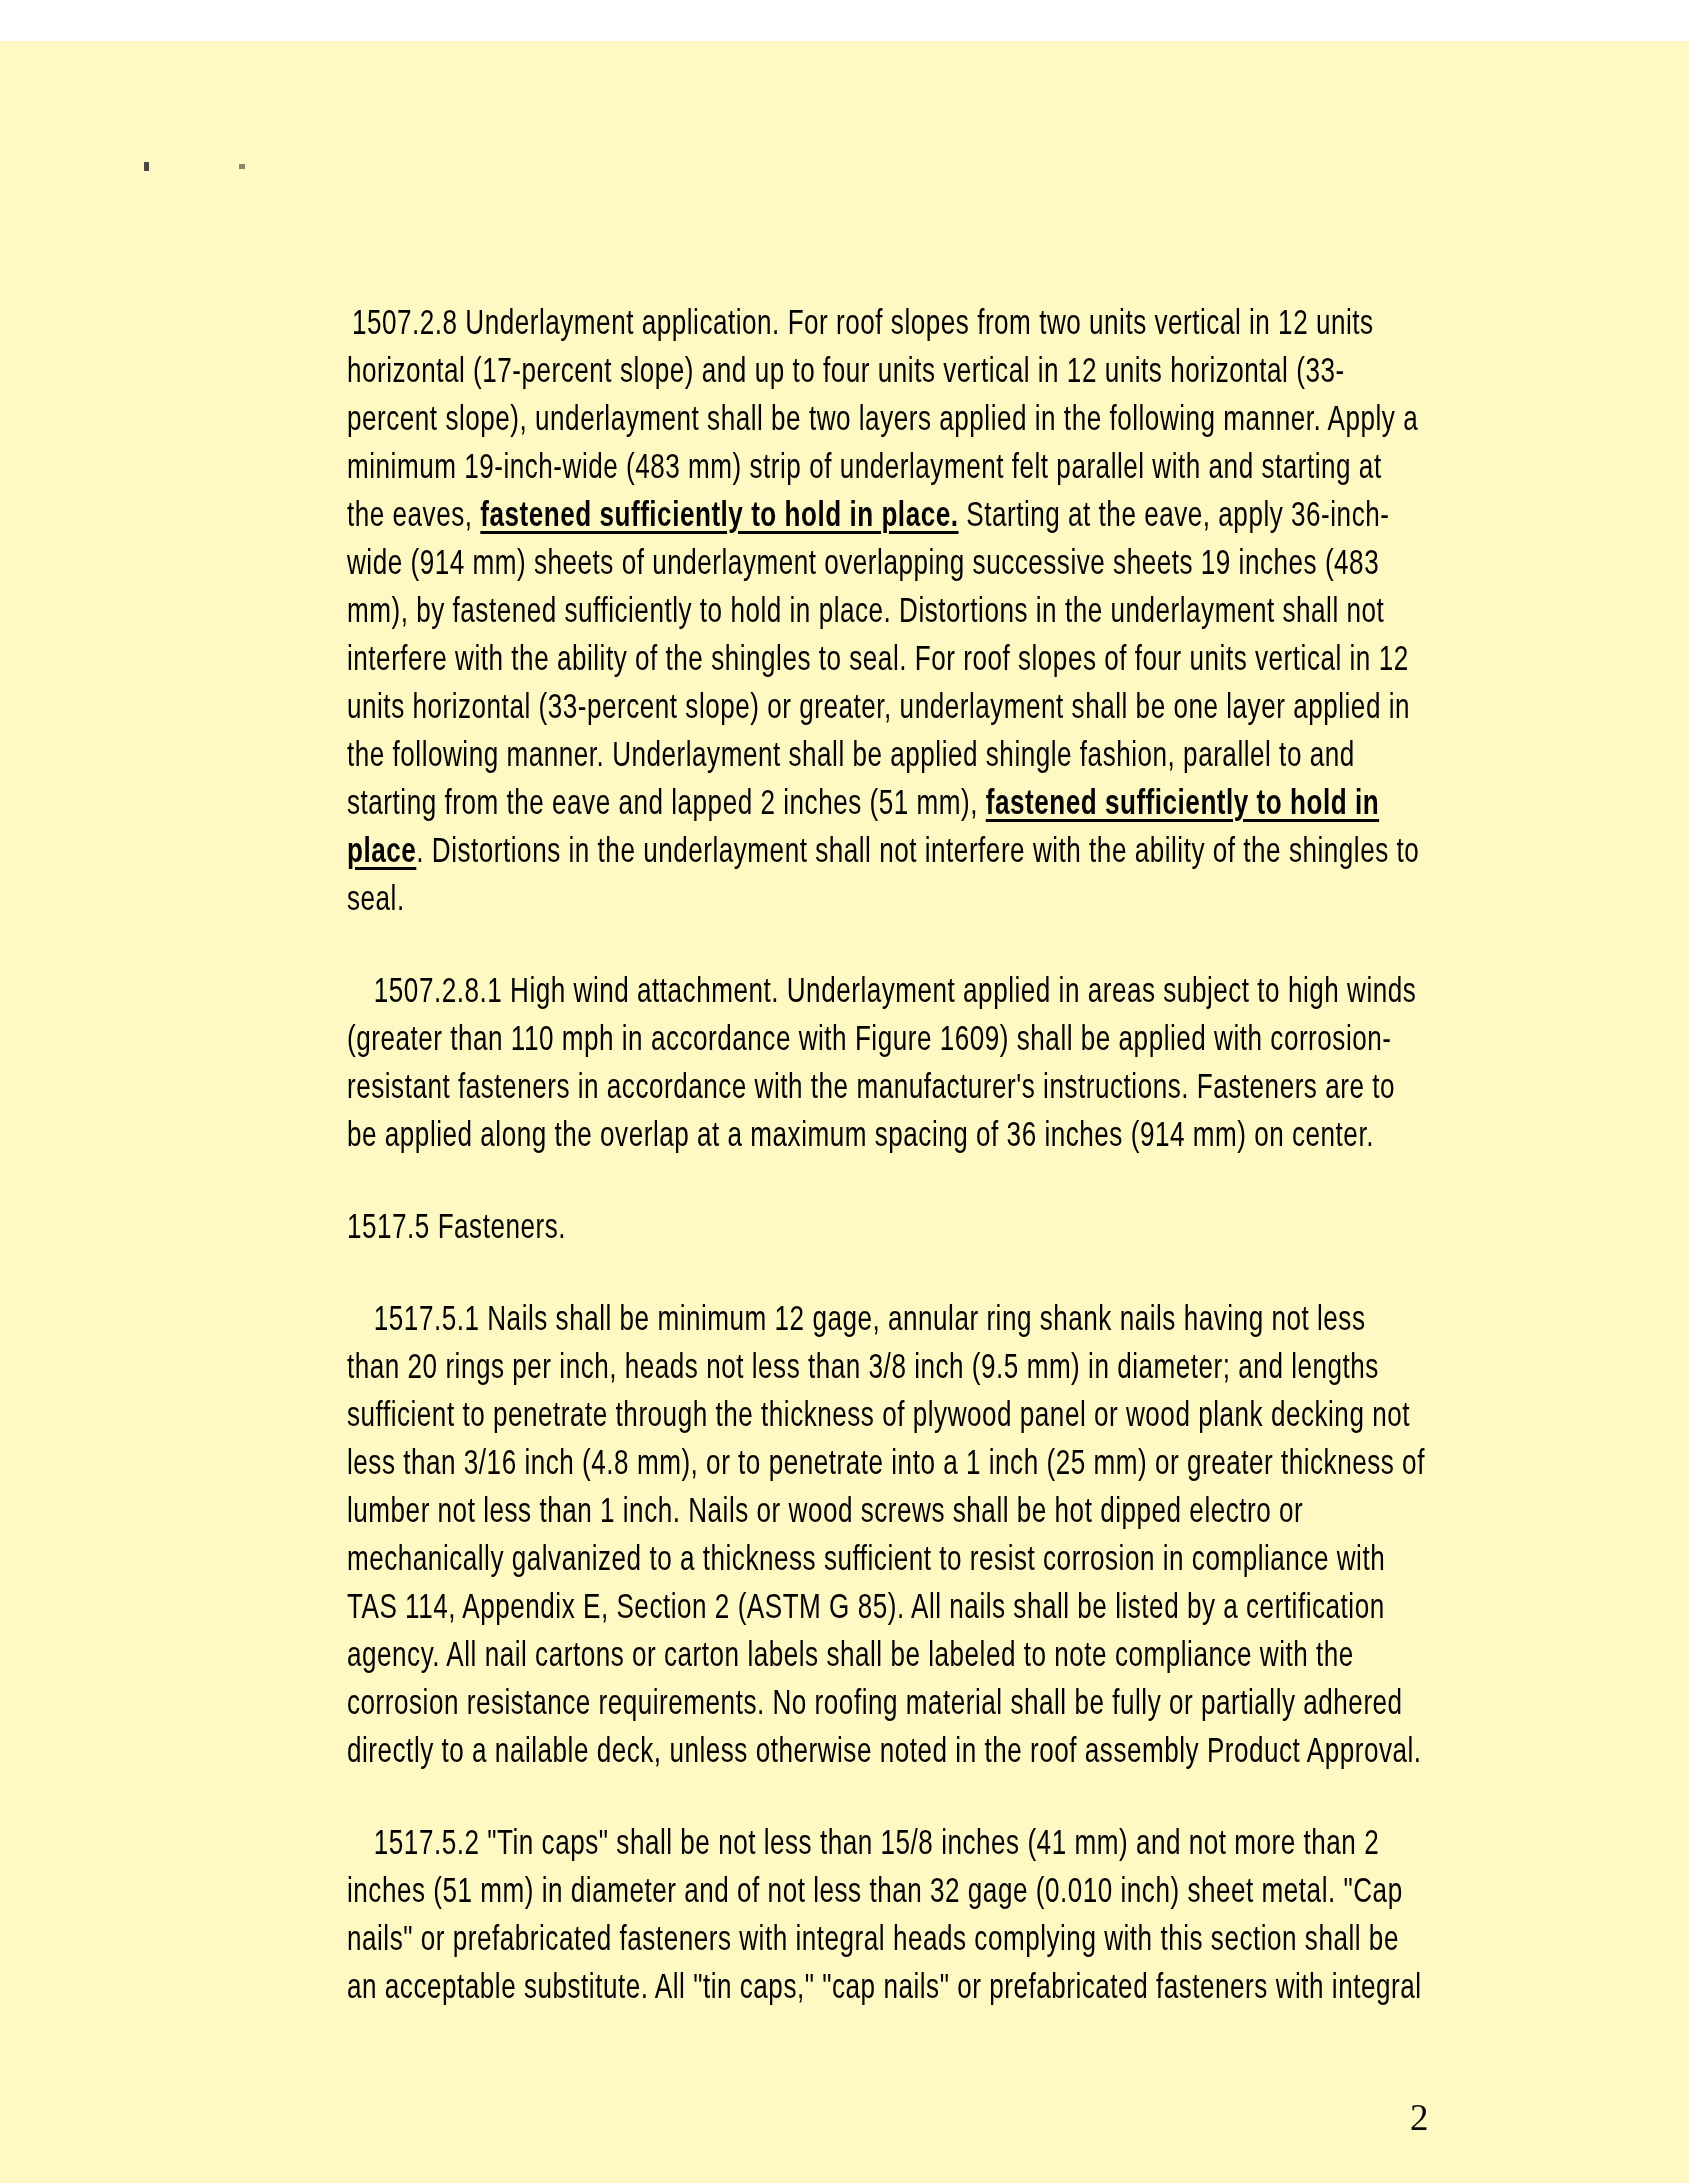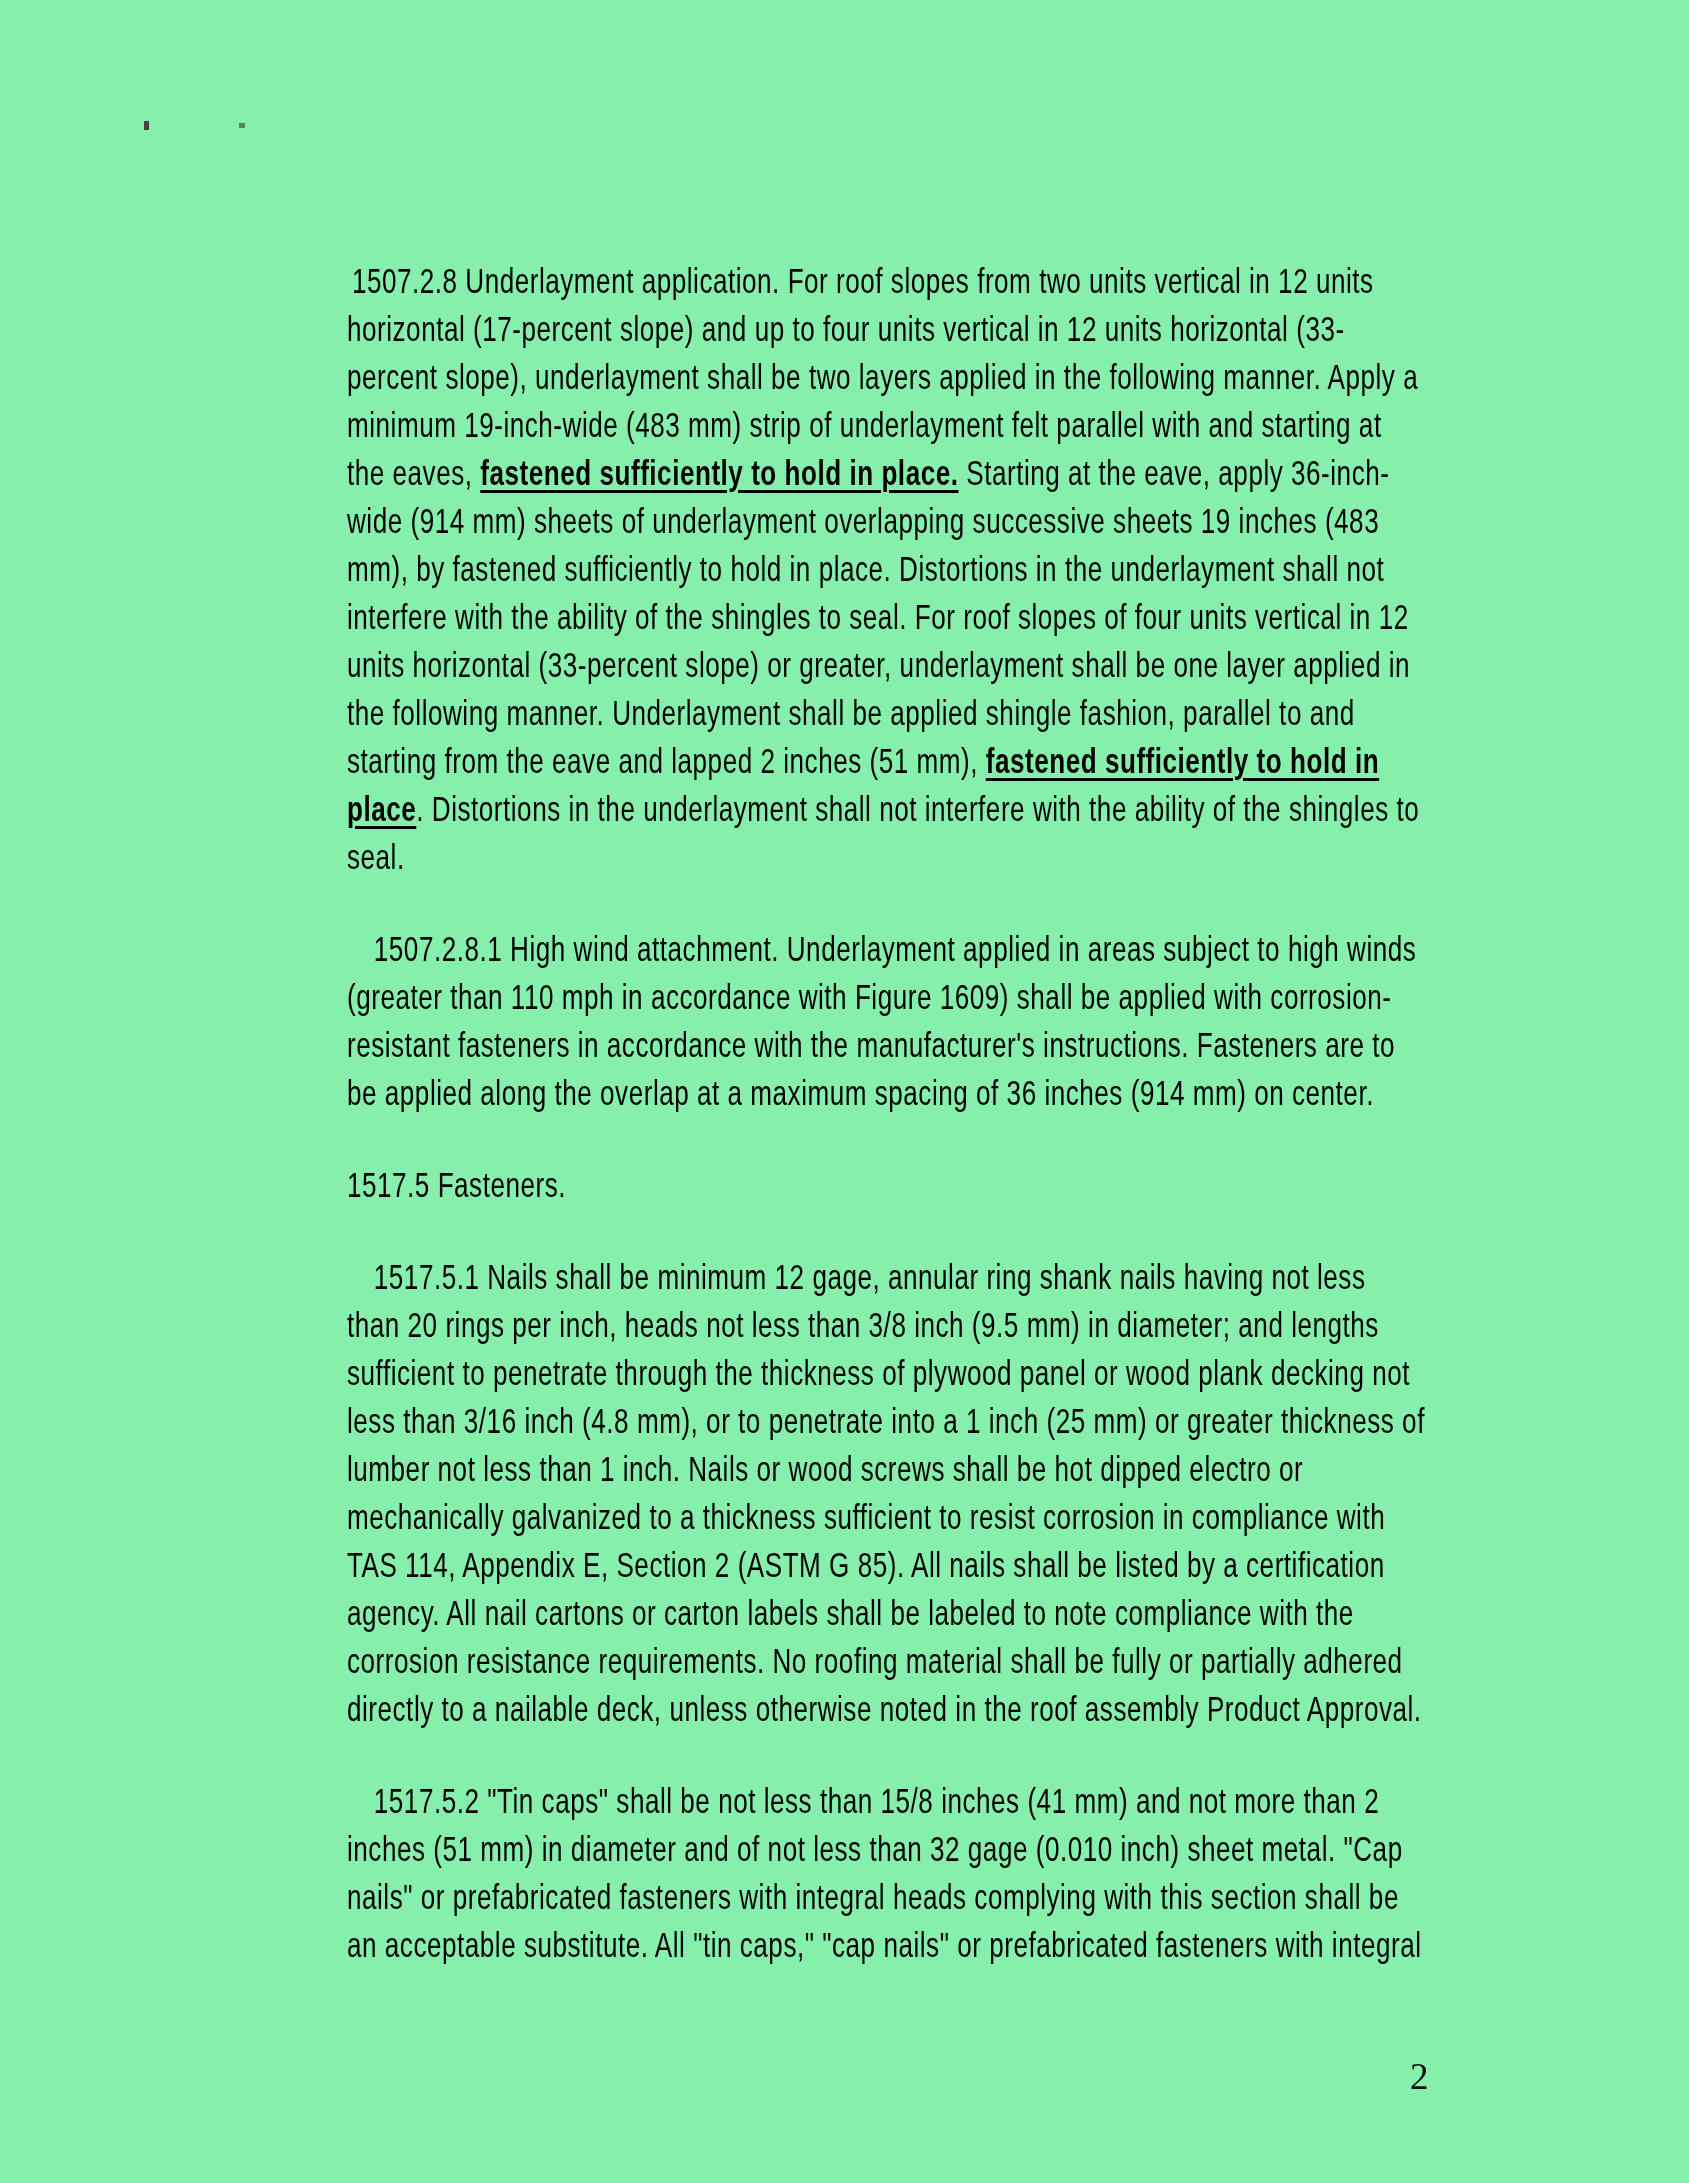--- a/index.html
+++ b/index.html
@@ -9,21 +9,22 @@
     width: 1690px;
     height: 2183px;
     position: relative;
     overflow: hidden;
     font-family: "Liberation Sans", "DejaVu Sans", sans-serif;
     color: #000000;
   }
   .page {
     position: absolute;
     inset: 0;
-    background: #86efac;
+    background: #fef9c3;
+    margin-top: 41px;
   }
   
   .text-column {
     position: absolute;
     left: 347px;
     top: 257px;
     width: 1497px;
     transform: scaleX(0.745);
     transform-origin: top left;
     font-size: 35px;

